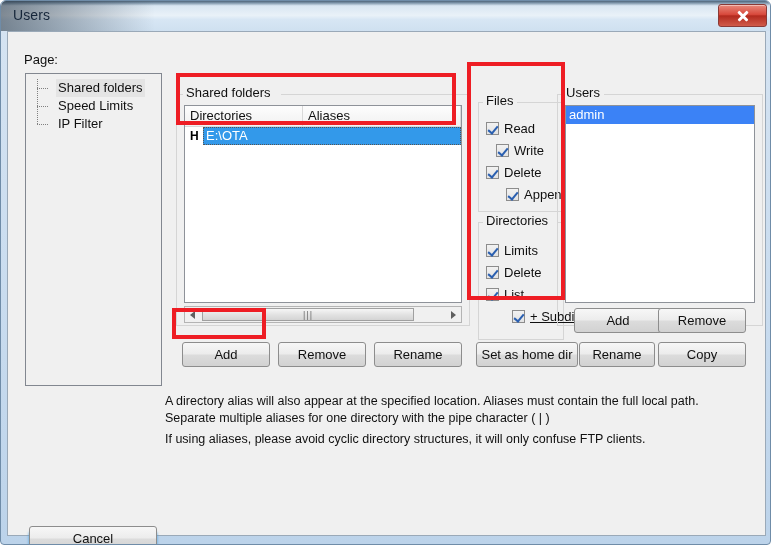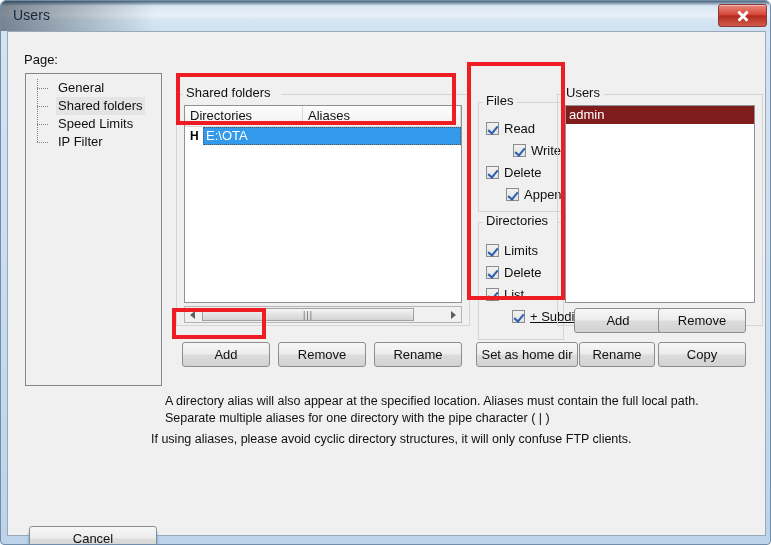--- a/index.html
+++ b/index.html
@@ -293,21 +293,21 @@
     overflow: hidden;
   }
   #users-list .u-row {
     height: 18px;
     line-height: 18px;
     font-size: 13px;
     padding-left: 3px;
     cursor: pointer;
   }
   #users-list .u-row.selected {
-    background: #7f1d1d;
+    background: #3b82f6;
     color: #ffffff;
   }
 
   
   .btn {
     position: absolute;
     height: 25px;
     background: linear-gradient(to bottom, #f7f7f7 0%, #ececec 48%, #dcdcdc 52%, #d2d2d2 100%);
     border: 1px solid #8d8d8d;
     border-radius: 3px;
@@ -340,21 +340,21 @@
 
   
   .helptext {
     position: absolute;
     font-size: 12.5px;
     color: #101010;
     white-space: nowrap;
   }
   #help-1 { left: 157px; top: 362px; text-align: center; }
   #help-2 { left: 157px; top: 379px; }
-  #help-3 { left: 143px; top: 400px; text-align: right; }
+  #help-3 { left: 157px; top: 400px; text-align: right; }
 
   
   .redbox {
     position: absolute;
     border: 4px solid #ee1d24;
     box-sizing: border-box;
     pointer-events: none;
     z-index: 50;
   }
   #red-dirs   { left: 175px; top: 72px;  width: 280px; height: 52px; }
@@ -370,24 +370,20 @@
     <div id="titlebar-left-fade"></div>
     <div id="window-title">Users</div>
     <div id="close-button"></div>
   </div>
 
   <div id="client">
 
     <div id="page-label">Page:</div>
     <div id="page-tree">
       <div style="height:5px"></div>
-      <div class="tree-item">
-        <span class="tree-line"></span>
-        <span class="tree-text">General</span>
-      </div>
       <div class="tree-item selected">
         <span class="tree-line"></span>
         <span class="tree-text">Shared folders</span>
       </div>
       <div class="tree-item">
         <span class="tree-line"></span>
         <span class="tree-text">Speed Limits</span>
       </div>
       <div class="tree-item last">
         <span class="tree-line"></span>
@@ -425,21 +421,21 @@
     </div>
 
     <div class="groupbox" id="gb-files">
       <div class="gb-top-left" style="left:0; width:4px;"></div>
       <div class="gb-top-right" style="left:38px; right:0;"></div>
       <div class="gb-legend" style="left:4px;">Files</div>
     </div>
     <div class="cbrow" style="left:478px; top:88px;">
       <span class="cbbox checked"></span><span>Read</span>
     </div>
-    <div class="cbrow" style="left:495px; top:110px;padding-left:10px;">
+    <div class="cbrow" style="left:478px; top:110px;padding-left:10px;">
       <span class="cbbox checked"></span><span>Write</span>
     </div>
     <div class="cbrow" style="left:478px; top:132px;">
       <span class="cbbox checked"></span><span>Delete</span>
     </div>
     <div class="cbrow" style="left:478px; top:154px;padding-left:20px;">
       <span class="cbbox checked"></span><span>Append</span>
     </div>
 
     <div class="groupbox" id="gb-dirs">

